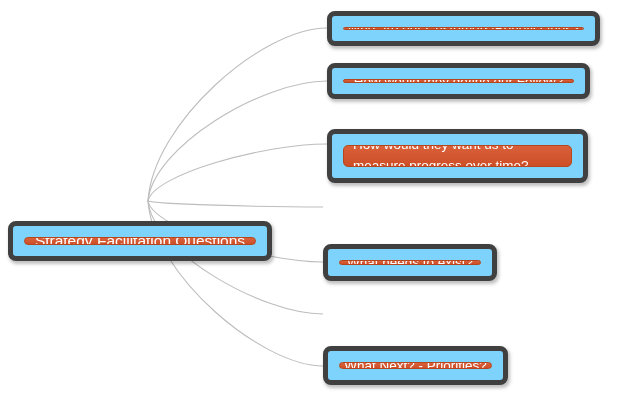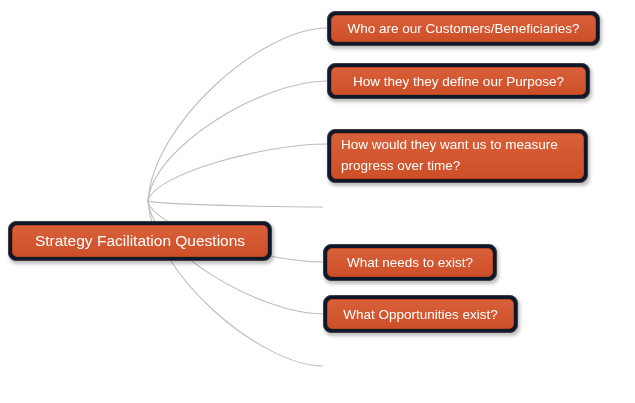--- a/index.html
+++ b/index.html
@@ -22,25 +22,25 @@
   }
   .connectors path {
     fill: none;
     stroke: #bdbdbd;
     stroke-width: 1.1;
   }
   .node {
     position: absolute;
     z-index: 2;
     box-sizing: border-box;
-    background: #0f172a;
-    border: 1px solid #404040;
+    background: #7dd3fc;
+    border: 5px solid #404040;
     border-radius: 8px;
     box-shadow: 1.5px 2.5px 3.5px rgba(0,0,0,0.25);
-    padding: 3px;
+    padding: 11px;
     cursor: default;
   }
   .node-inner {
     box-sizing: border-box;
     width: 100%;
     height: 100%;
     border-radius: 5px;
     background: linear-gradient(#d9603a, #cd4f28);
     border: 1px solid #b5461e;
     color: #ffffff;
@@ -81,30 +81,30 @@
 
   <div class="node root" style="left:8px; top:181px; width:264px; height:40px;margin-top:40px;">
     <div class="node-inner">Strategy Facilitation Questions</div>
   </div>
 
   <div class="node" style="left:327px; top:11px; width:273px; height:35px;">
     <div class="node-inner">Who are our Customers/Beneficiaries?</div>
   </div>
 
   <div class="node" style="left:327px; top:63px; width:263px; height:36px;">
-    <div class="node-inner">How they they define our Purpose?</div>
+    <div class="node-inner">How would they define our Fellow?</div>
   </div>
 
   <div class="node multiline" style="left:327px; top:117px; width:261px; height:54px;margin-top:12px;">
     <div class="node-inner">How would they want us to measure progress over time?</div>
   </div>
 
 
   <div class="node" style="left:323px; top:244px; width:174px; height:37px;">
     <div class="node-inner">What needs to exist?</div>
   </div>
 
-  <div class="node" style="left:323px; top:295px; width:195px; height:38px;">
-    <div class="node-inner">What Opportunities exist?</div>
+
+  <div class="node" style="left:323px; top:346px; width:185px; height:39px;">
+    <div class="node-inner">What Next? - Priorities?</div>
   </div>
-
 
 </div>
 
 </body></html>

